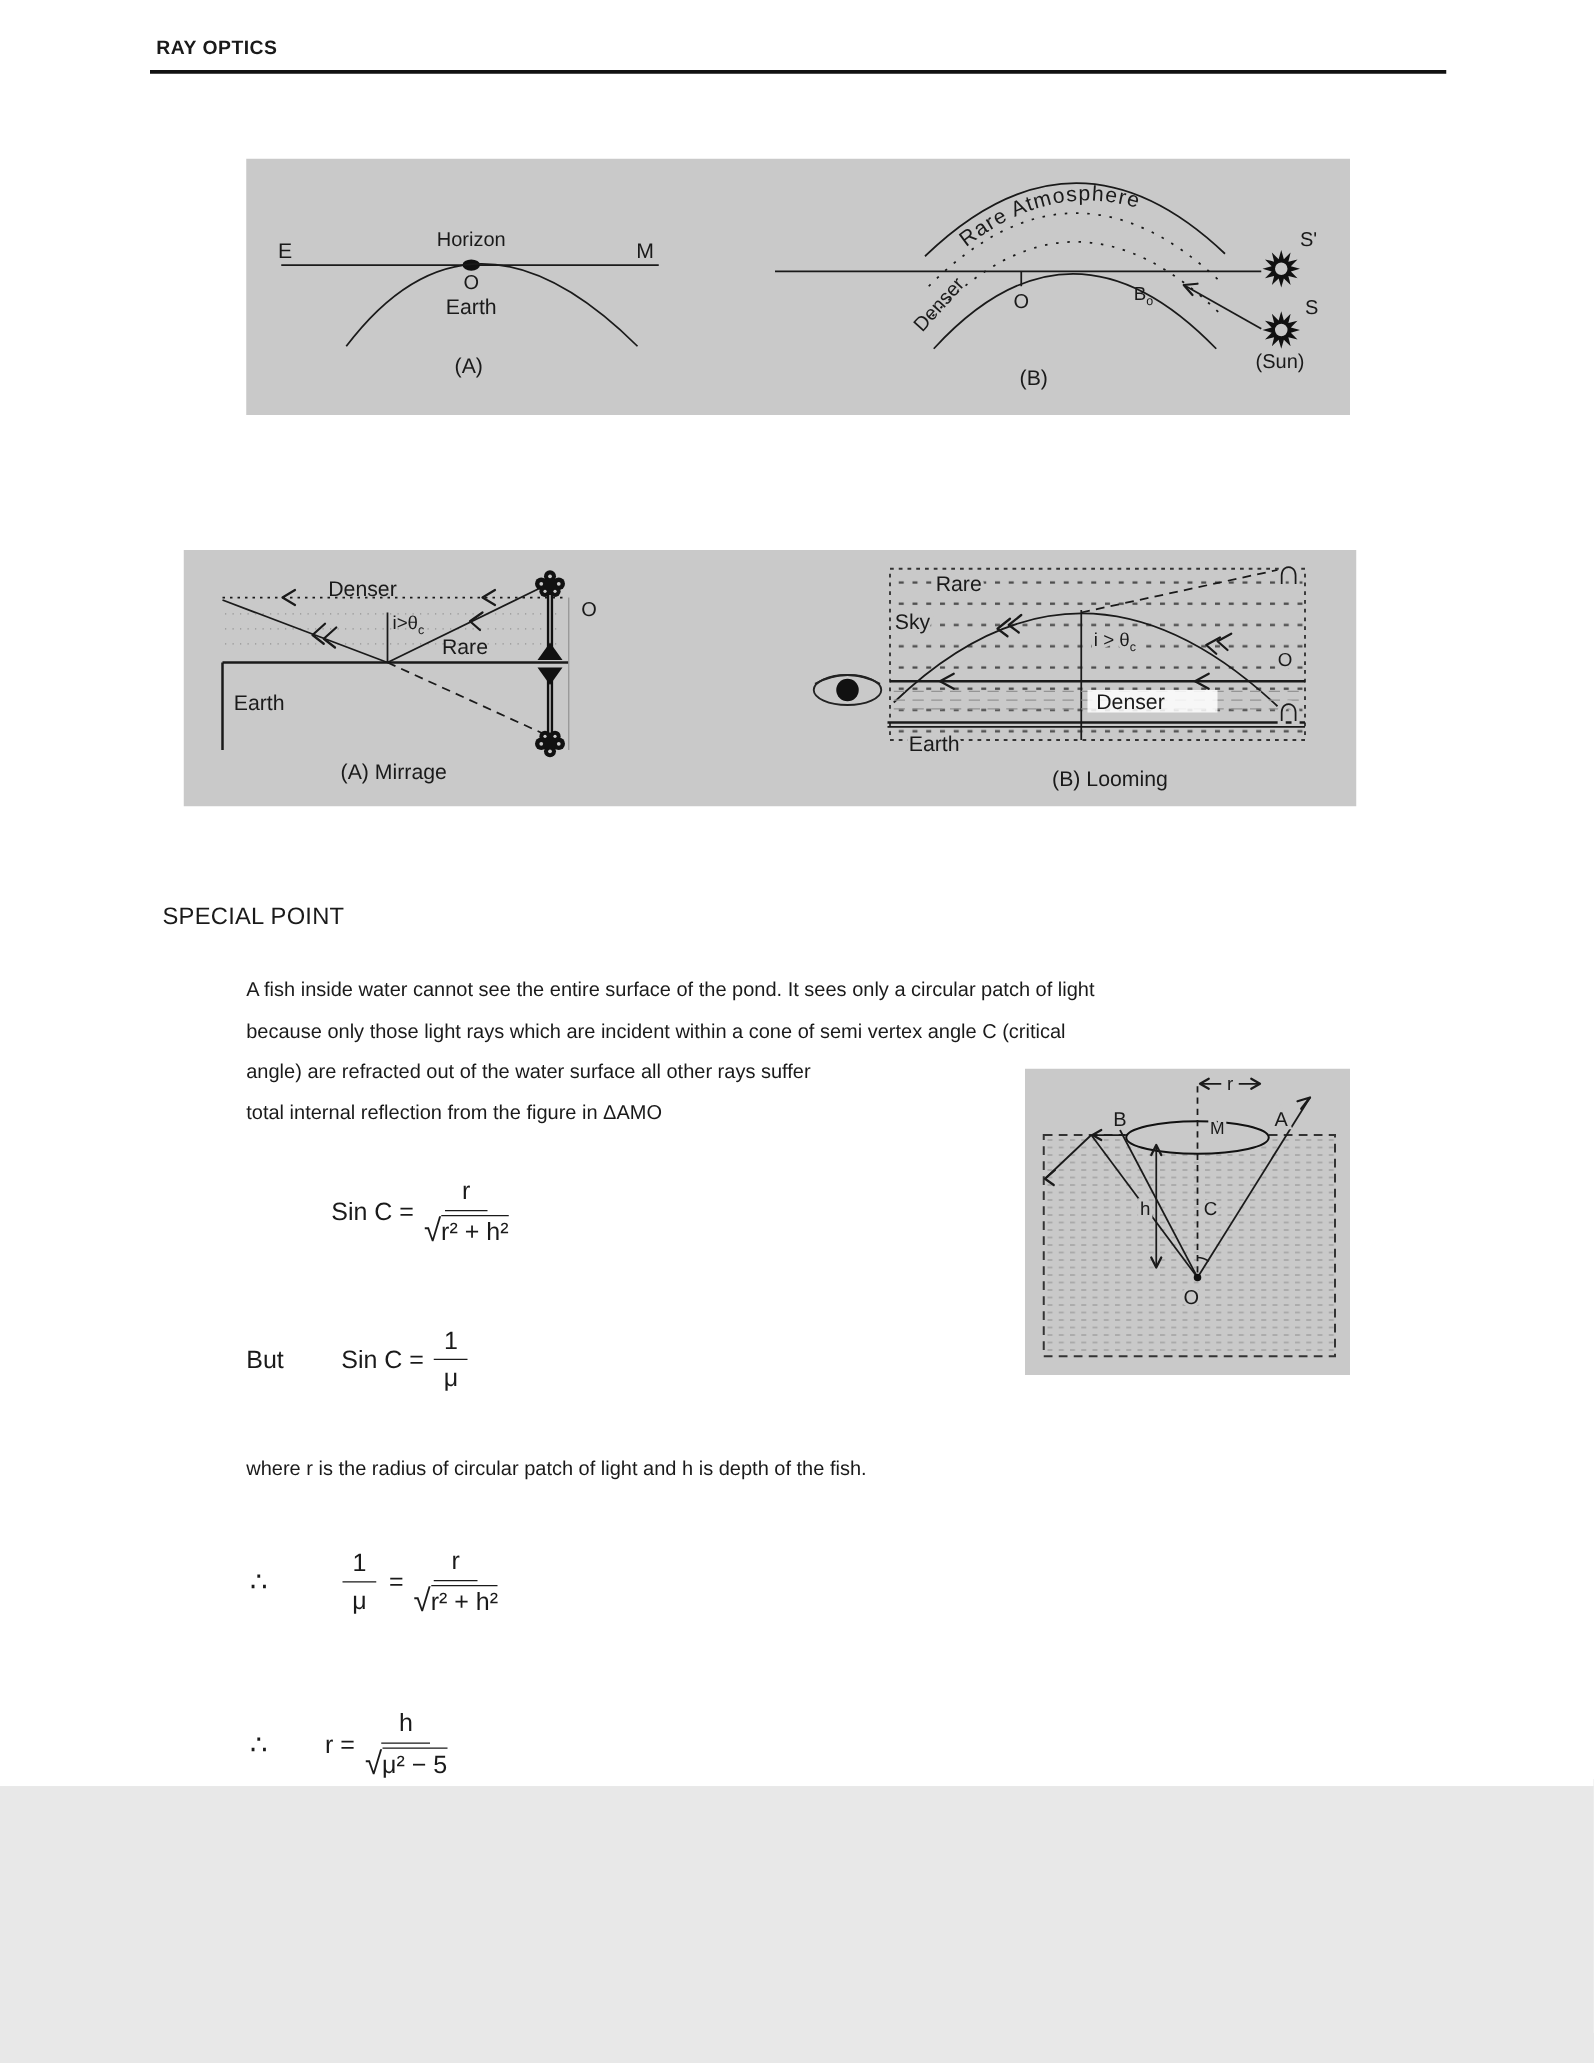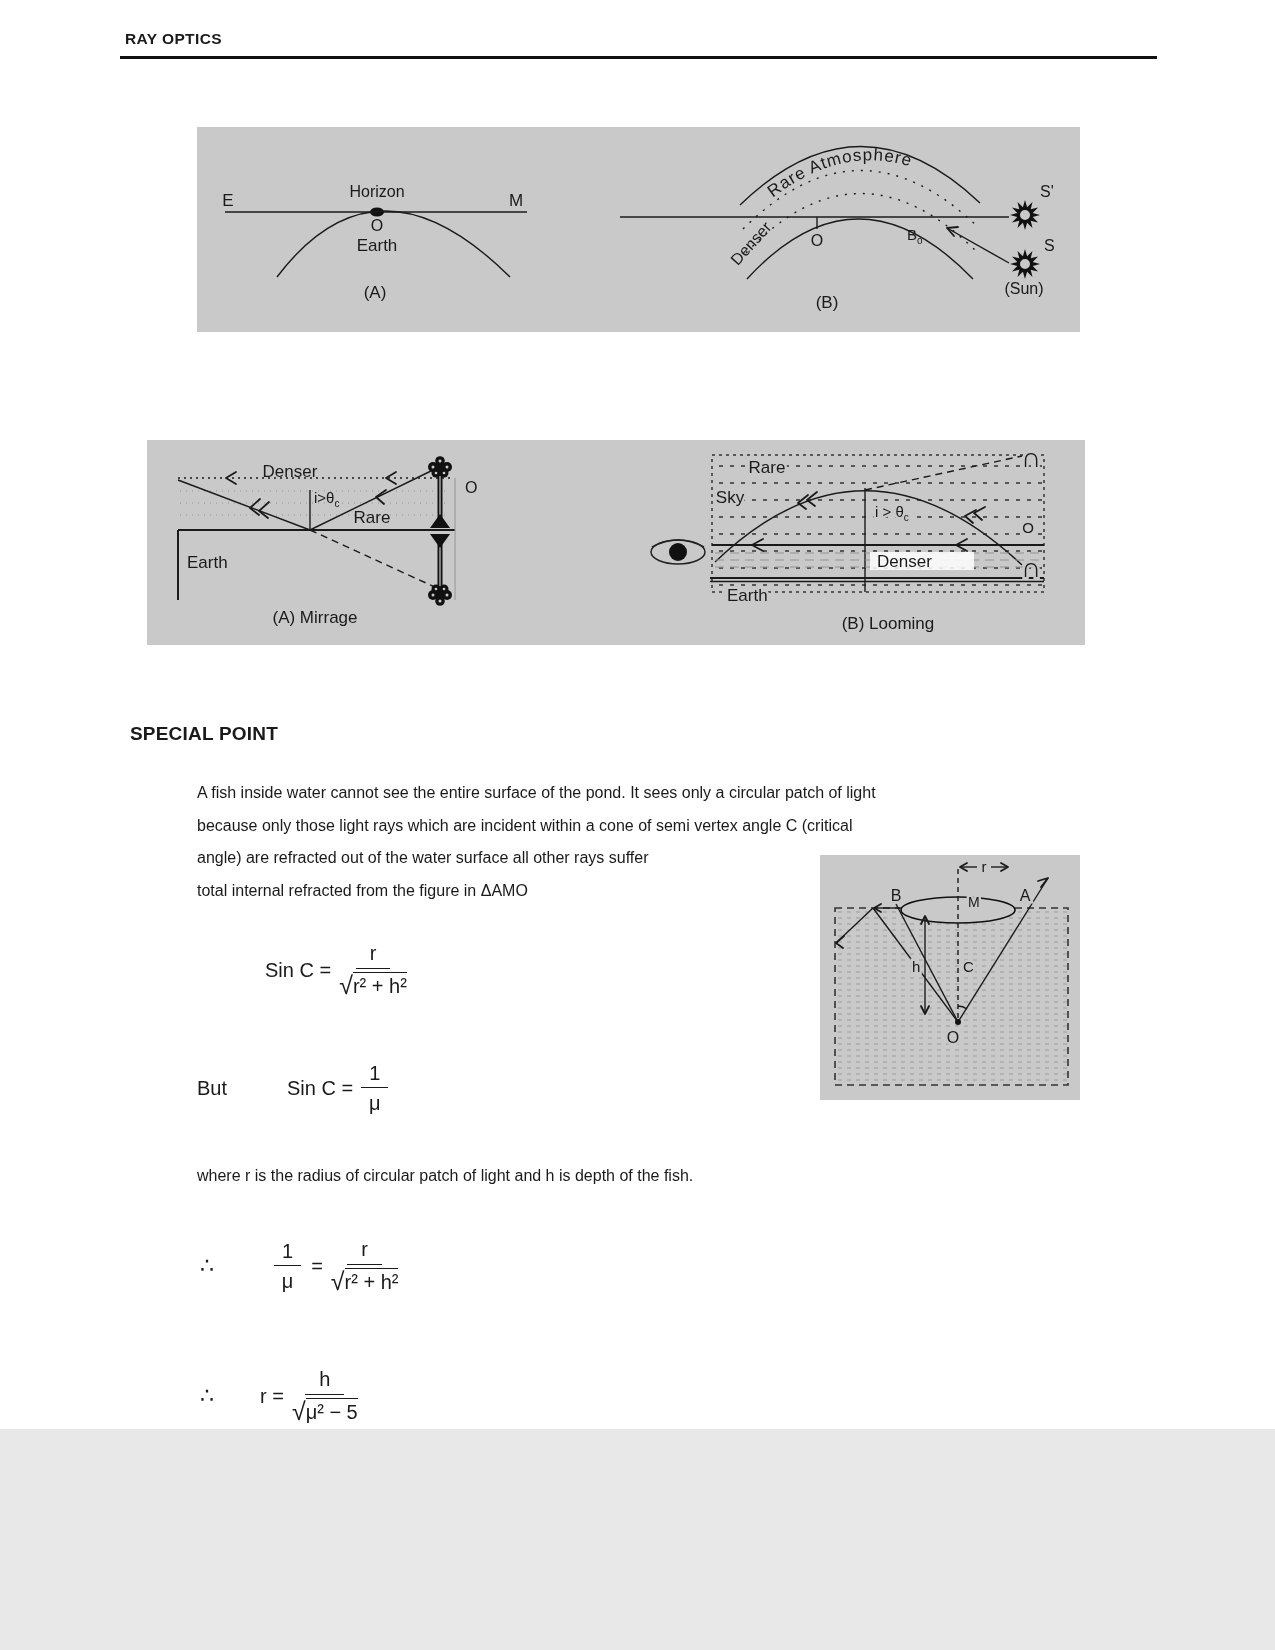--- a/index.html
+++ b/index.html
@@ -8,21 +8,21 @@
   .hdr-title{position:absolute;left:125px;top:30px;font-size:15.5px;font-weight:bold;letter-spacing:.4px;}
   .rule{position:absolute;left:120px;width:1037px;height:2.5px;background:#111;}
   .figbox{position:absolute;background:#c9c9c9;}
   svg{display:block;}
   svg text{font-family:"Liberation Sans",sans-serif;fill:#1a1a1a;}
   .halo{paint-order:stroke;stroke:#c9c9c9;stroke-width:5px;}
   .ln{stroke:#1a1a1a;stroke-width:1.4;fill:none;}
   .ln2{stroke:#1a1a1a;stroke-width:2;fill:none;}
   .thin{stroke:#949494;stroke-width:1;fill:none;}
   .chev{stroke:#1a1a1a;stroke-width:1.8;fill:none;stroke-linecap:round;stroke-linejoin:round;}
-  .sp-head{position:absolute;left:130px;top:723px;font-size:19px;font-weight:bold;letter-spacing:.2px;}
+  .sp-head{position:absolute;left:130px;top:723px;font-size:19px;font-weight:normal;letter-spacing:.2px;}
   .para{position:absolute;left:197px;top:777px;width:910px;font-size:16px;line-height:32.5px;}
   .whereline{position:absolute;left:197px;top:1167px;font-size:16px;}
   .formula{position:absolute;display:flex;align-items:center;font-size:20px;}
   .frac{display:inline-flex;flex-direction:column;align-items:center;margin-left:8px;}
   .frac .num{padding:0 14px 3px;border-bottom:1.6px solid #1a1a1a;line-height:1.15;}
   .frac .den{padding-top:3px;line-height:1.2;display:inline-flex;align-items:flex-start;}
   .sqrt{font-size:25px;line-height:1;transform:translateY(1px);}
   .rad{border-top:1.6px solid #1a1a1a;padding-top:1px;}
   .therefore{font-size:22px;}
   .pageno{position:absolute;left:1085px;top:1590px;width:60px;text-align:right;font-size:16px;font-weight:normal;}
@@ -169,21 +169,21 @@
         <text x="741" y="189" font-size="17" text-anchor="middle">(B) Looming</text>
       </g>
     </svg>
   </div>
 
   <div class="sp-head">SPECIAL POINT</div>
   <div class="para">
     <div>A fish inside water cannot see the entire surface of the pond. It sees only a circular patch of light</div>
     <div>because only those light rays which are incident within a cone of semi vertex angle C (critical</div>
     <div>angle) are refracted out of the water surface all other rays suffer</div>
-    <div>total internal refracted from the figure in ΔAMO</div>
+    <div>total internal reflection from the figure in ΔAMO</div>
   </div>
 
   <div class="figbox" style="left:820px;top:855px;width:260px;height:245px">
     <svg width="260" height="245" viewBox="0 0 260 245">
       <defs>
         <pattern id="waterdots" width="9" height="6" patternUnits="userSpaceOnUse">
           <line x1="0" y1="3" x2="4" y2="3" stroke="#9b9b9b" stroke-width="1"></line>
         </pattern>
       </defs>
       <rect x="15" y="53" width="233" height="177" fill="url(#waterdots)" stroke="#333" stroke-width="1.6" stroke-dasharray="7 5"></rect>
@@ -221,21 +221,21 @@
     <span class="frac">
       <span class="num">r</span>
       <span class="den">
           <span class="sqrt">√</span>
           <span class="rad">r² + h²</span>
         </span>
     </span>
   </div>
 
   <div class="formula" style="left:197px;top:1062px">
-    <span style="margin-right:60px">But</span>
+    <span style="margin-right:46px">But</span>
     <span>Sin C =</span>
     <span class="frac">
       <span class="num" style="padding:0 8px 2px">1</span>
       <span class="den">μ</span>
     </span>
   </div>
 
   <div class="whereline">where r is the radius of circular patch of light and h is depth of the fish.</div>
 
   <div class="formula" style="left:200px;top:1238px">

